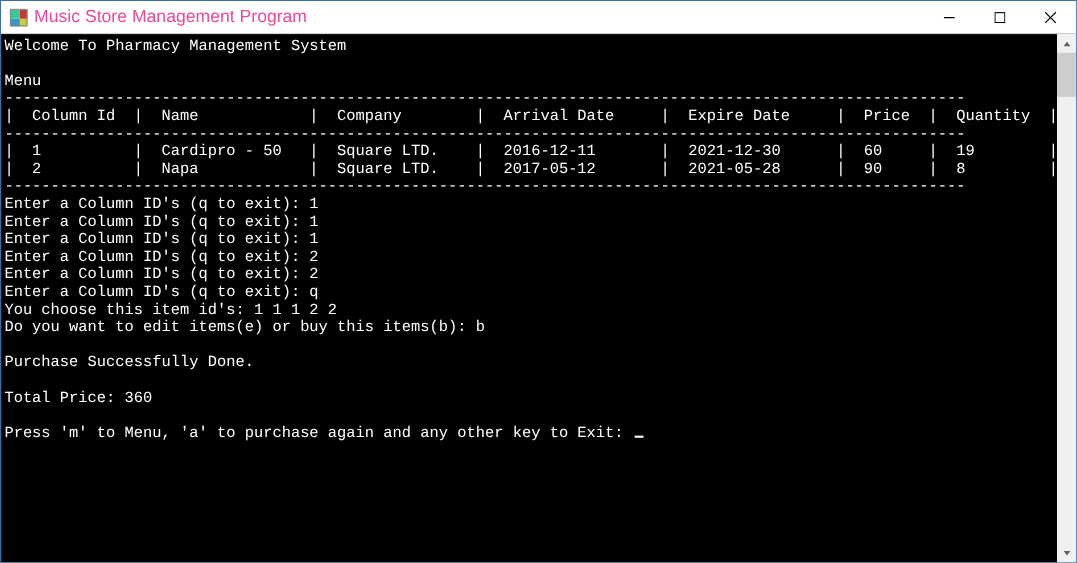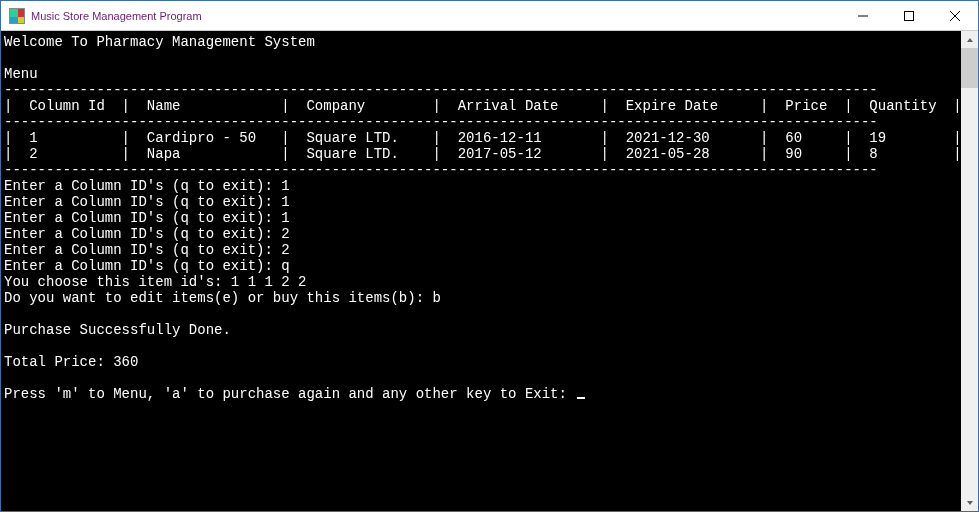--- a/index.html
+++ b/index.html
@@ -34,22 +34,22 @@
     position: relative;
     background:
       linear-gradient(45deg,#3c9,#3c9) 0 0/8px 8px no-repeat,
       linear-gradient(45deg,#c33,#c33) 8px 0/8px 8px no-repeat,
       linear-gradient(45deg,#39c,#39c) 0 8px/8px 8px no-repeat,
       linear-gradient(45deg,#cc3,#cc3) 8px 8px/8px 8px no-repeat;
     border: 1px solid #888;
   }
   .title-text {
     flex: 1;
-    font-size: 11px;
-    color: #701a75;
+    font-size: 16px;
+    color: #ec4899;
   }
   .win-controls {
     display: flex;
     height: 100%;
   }
   .win-btn {
     width: 46px; height: 100%;
     display: flex;
     align-items: center;
     justify-content: center;

